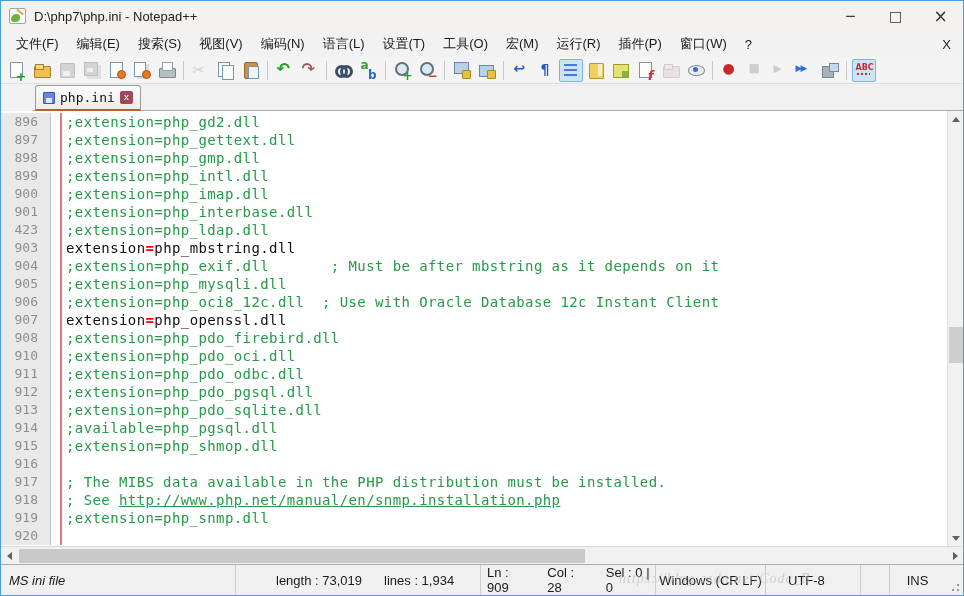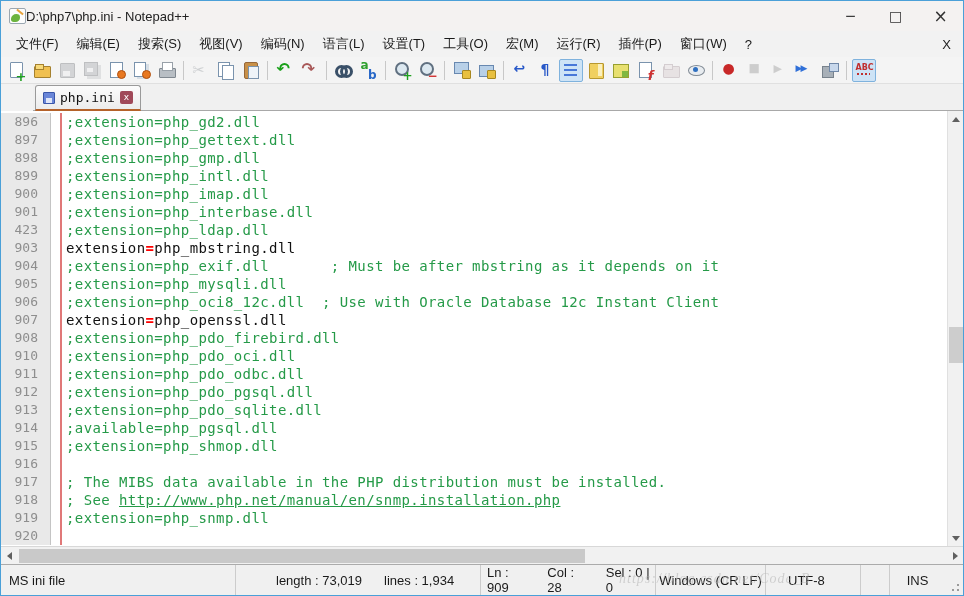--- a/index.html
+++ b/index.html
@@ -7,21 +7,21 @@
   body { font-family:"Liberation Sans", sans-serif; }
 
   .window{ width:964px; height:596px; border:1px solid #4aa0d8; background:#f2f2f2;
            display:flex; flex-direction:column; position:relative; overflow:hidden; }
 
   
   .titlebar{ height:30px; background:#f4f2f1; display:flex; align-items:center; padding:0 0 0 8px; flex:0 0 auto;}
   .npp-icon{ width:17px; height:16px; position:relative; background:#fdfdfd; border:1px solid #9aa6b0; border-radius:2px; }
   .npp-icon::before{ content:""; position:absolute; left:1px; bottom:1px; width:9px; height:8px; background:#6cb33e; border-radius:60% 40% 50% 30%; }
   .npp-icon::after{ content:""; position:absolute; right:1px; top:2px; width:8px; height:2px; background:#e8a33c; transform:rotate(40deg); }
-  .title-text{ font-size:13px; color:#222; }
+  .title-text{ margin-left:8px; font-size:13px; color:#222; }
   .win-controls{ margin-left:auto; display:flex; }
   .win-btn{ width:45px; height:29px; display:flex; align-items:center; justify-content:center;
             font-size:14px; color:#333; font-family:"DejaVu Sans", sans-serif; }
   .win-btn.close{ font-size:17px; }
 
   
   .menubar{ height:26px; background:#f2f2f2; display:flex; align-items:center; padding:0 6px; position:relative; flex:0 0 auto;}
   .menu-item{ padding:3px 9px; font-size:13px; color:#1a1a1a; }
   .menu-x{ position:absolute; right:12px; font-size:13px; color:#222; }
 
@@ -128,21 +128,21 @@
   .vs-thumb{ position:absolute; left:1px; top:216px; width:14px; height:36px; background:#cdcdcd; }
   .hscroll{ flex:0 0 18px; background:#f1f1f1; border-top:1px solid #d8d8d8; position:relative; }
   .hs-arrow{ position:absolute; top:0; width:16px; height:17px; display:flex; align-items:center; justify-content:center;}
   .hs-left{ left:0; } .hs-right{ right:0; }
   .hs-thumb{ position:absolute; left:18px; top:2px; width:566px; height:14px; background:#c9c9c9; }
 
   
   .statusbar{ flex:0 0 30px; background:#f0f0f0; border-top:1px solid #ababab; display:flex; align-items:stretch;
               font-size:13px; color:#1a1a1a; position:relative; }
   .sb{ display:flex; align-items:center; border-right:1px solid #cccccc; }
-  .sb-type{ flex:0 0 235px; padding-left:8px; }
+  .sb-type{ flex:0 0 235px; padding-left:8px;font-style:italic; }
   .sb-len{ flex:0 0 245px; padding-left:40px; gap:22px;}
   .sb-pos{ flex:0 0 175px; padding-left:6px; gap:18px;}
   .sb-eol{ flex:0 0 110px; justify-content:center;}
   .sb-enc{ flex:0 0 95px; padding-left:22px;}
   .sb-gap{ flex:1 1 auto; border-right:1px solid #cccccc;}
   .sb-ins{ flex:0 0 55px; justify-content:center; border-right:none;}
   .grip{ flex:0 0 18px; position:relative; }
   .grip::after{ content:""; position:absolute; right:4px; bottom:4px; width:2px; height:2px; background:#9a9a9a;
                 box-shadow:-5px 5px 0 0 #9a9a9a0a, -5px 0 0 0 #9a9a9a, 0 -5px 0 0 #9a9a9a; }
   .watermark{ position:absolute; left:618px; top:6px; font-family:"Liberation Serif", serif; font-style:italic;

